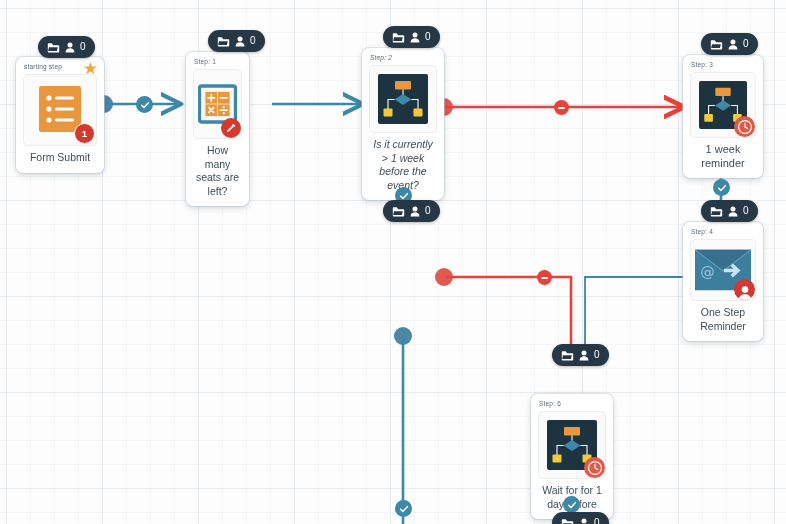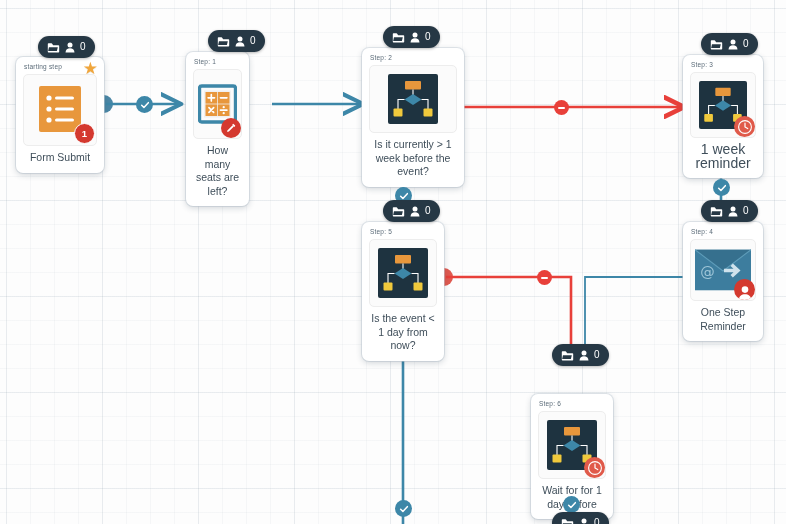--- a/index.html
+++ b/index.html
@@ -63,21 +63,21 @@
   .marker{
     position:absolute;border-radius:50%;
     display:flex;align-items:center;justify-content:center;
     z-index:7;
   }
   .marker.ok{width:17px;height:17px;background:#3d87a8;}
   .marker.no{width:15px;height:15px;background:#e8403a;}
   .marker.ok svg{width:10px;height:10px;display:block;}
   .marker.no .dash{width:7px;height:2px;background:#fff;border-radius:1px;}
 
-  .node-title-sm{font-size:14px;}
+  .node-title-sm{font-size:11px;}
 </style>
 </head>
 <body>
 
 <div id="canvas">
 
   <svg id="edges" xmlns="http://www.w3.org/2000/svg">
     <defs>
       <marker id="arrBlue" markerWidth="9" markerHeight="9" refX="7.5" refY="4.5" orient="auto">
         <path d="M0,0.6 L8,4.5 L0,8.4" fill="none" stroke="#3d87a8" stroke-width="1.6" stroke-linecap="round" stroke-linejoin="round"></path>
@@ -292,21 +292,21 @@
       <div style="position:absolute;right:0px;bottom:0px;width:20px;height:20px;border-radius:50%;background:#d4392f;display:flex;align-items:center;justify-content:center;">
         <svg width="12" height="12" viewBox="0 0 12 12">
             <path d="M2.6,8.3 L7.6,3.3 L8.9,4.6 L3.9,9.6 L2.1,10 Z" fill="#ffffff"></path>
             <path d="M8.2,2.7 L9.4,3.9" stroke="#ffffff" stroke-width="1.6" stroke-linecap="round"></path>
           </svg>
       </div>
     </div>
     <div class="nodetitle">How many seats are left?</div>
   </div>
 
-  <div class="node" style="left:362px;top:48px;width:102px;">
+  <div class="node" style="left:362px;top:48px;width:82px;font-style:italic;">
     <div class="steplabel">Step: 2</div>
     <div class="iconframe" style="height:58px;">
       <svg width="50" height="50" viewBox="0 0 50 50">
         <rect x="0" y="0" width="50" height="50" rx="2" fill="#1e3340"></rect>
         <rect x="17" y="7" width="16" height="8.5" rx="1" fill="#e8973c"></rect>
         <path d="M25,15.5 L25,21" stroke="#ffffff" stroke-width="1.1"></path>
         <path d="M25,20 L33.5,25.5 L25,31 L16.5,25.5 Z" fill="#3d87a8"></path>
         <path d="M16.5,25.5 L10,25.5 L10,35 M33.5,25.5 L40,25.5 L40,35" stroke="#ffffff" stroke-width="1.1" fill="none"></path>
         <rect x="5.5" y="34.5" width="9" height="8" rx="1" fill="#f0c93c"></rect>
         <rect x="35.5" y="34.5" width="9" height="8" rx="1" fill="#f0c93c"></rect>
@@ -350,35 +350,20 @@
       <div style="position:absolute;right:0px;bottom:0px;width:21px;height:21px;border-radius:50%;background:#d4392f;display:flex;align-items:flex-end;justify-content:center;overflow:hidden;">
         <svg width="14" height="15" viewBox="0 0 14 15">
           <circle cx="7" cy="4.6" r="3.3" fill="#ffffff"></circle>
           <path d="M0.8,15 C0.8,11.2 3.6,9.2 7,9.2 C10.4,9.2 13.2,11.2 13.2,15 Z" fill="#ffffff"></path>
         </svg>
       </div>
     </div>
     <div class="nodetitle">One Step Reminder</div>
   </div>
 
-  <div class="node" style="left:362px;top:222px;width:82px;">
-    <div class="steplabel">Step: 5</div>
-    <div class="iconframe" style="height:58px;">
-      <svg width="50" height="50" viewBox="0 0 50 50">
-        <rect x="0" y="0" width="50" height="50" rx="2" fill="#1e3340"></rect>
-        <rect x="17" y="7" width="16" height="8.5" rx="1" fill="#e8973c"></rect>
-        <path d="M25,15.5 L25,21" stroke="#ffffff" stroke-width="1.1"></path>
-        <path d="M25,20 L33.5,25.5 L25,31 L16.5,25.5 Z" fill="#3d87a8"></path>
-        <path d="M16.5,25.5 L10,25.5 L10,35 M33.5,25.5 L40,25.5 L40,35" stroke="#ffffff" stroke-width="1.1" fill="none"></path>
-        <rect x="5.5" y="34.5" width="9" height="8" rx="1" fill="#f0c93c"></rect>
-        <rect x="35.5" y="34.5" width="9" height="8" rx="1" fill="#f0c93c"></rect>
-      </svg>
-    </div>
-    <div class="nodetitle">Is the event &lt; 1 day from now?</div>
-  </div>
 
   <div class="node" style="left:531px;top:366px;width:82px;margin-top:28px;">
     <div class="steplabel">Step: 6</div>
     <div class="iconframe" style="height:58px;">
       <svg width="50" height="50" viewBox="0 0 50 50">
         <rect x="0" y="0" width="50" height="50" rx="2" fill="#1e3340"></rect>
         <rect x="17" y="7" width="16" height="8.5" rx="1" fill="#e8973c"></rect>
         <path d="M25,15.5 L25,21" stroke="#ffffff" stroke-width="1.1"></path>
         <path d="M25,20 L33.5,25.5 L25,31 L16.5,25.5 Z" fill="#3d87a8"></path>
         <path d="M16.5,25.5 L10,25.5 L10,35 M33.5,25.5 L40,25.5 L40,35" stroke="#ffffff" stroke-width="1.1" fill="none"></path>

